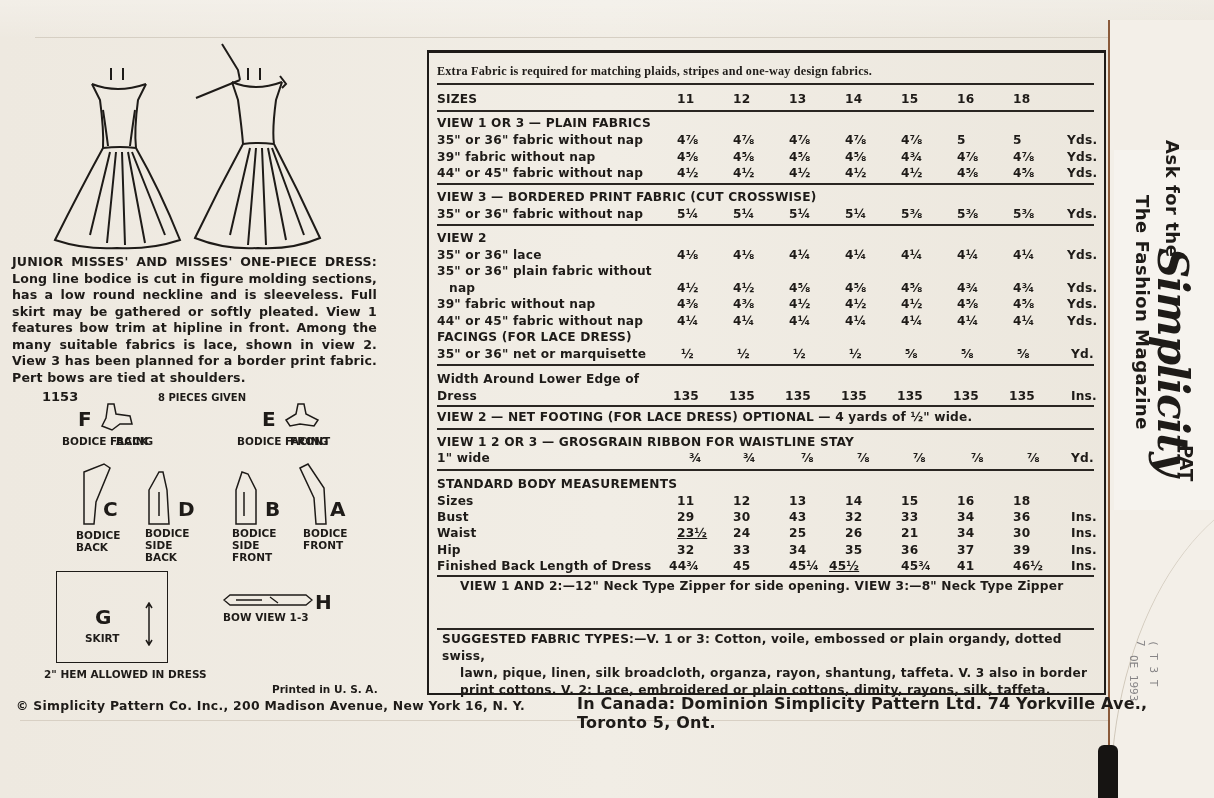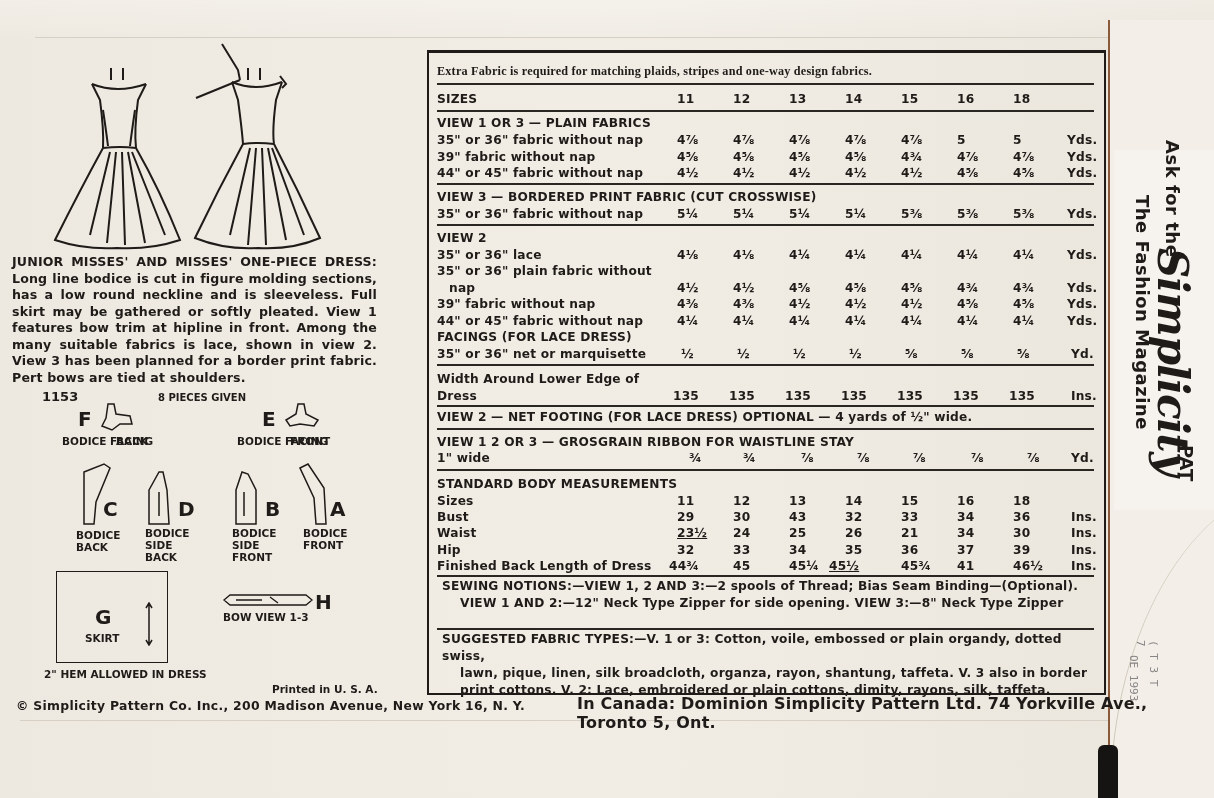--- a/index.html
+++ b/index.html
@@ -404,21 +404,20 @@
   <span class="cell" style="left:352px;">45¼</span>
   <span class="cell" style="left:392px;text-decoration:underline;">45½</span>
   <span class="cell" style="left:464px;">45¾</span>
   <span class="cell" style="left:520px;">41</span>
   <span class="cell" style="left:576px;">46½</span>
   <span class="unit" style="left:634px;">Ins.</span>
 </div>
 <div class="rule" style="top:575px;"></div>
 
 <div class="para" style="top:578px;">
-  <span>SEWING NOTIONS:—VIEW 1, 2 AND 3:—2 spools of Thread; Bias Seam Binding—(Optional).</span>
   <span class="indent">VIEW 1 AND 2:—12" Neck Type Zipper for side opening. VIEW 3:—8" Neck Type Zipper</span>
 </div>
 <div class="rule" style="top:628px;"></div>
 
 <div class="para" style="top:631px;">
   <span>SUGGESTED FABRIC TYPES:—V. 1 or 3: Cotton, voile, embossed or plain organdy, dotted swiss,</span>
   <span class="indent">lawn, pique, linen, silk broadcloth, organza, rayon, shantung, taffeta. V. 3 also in border</span>
   <span class="indent">print cottons. V. 2: Lace, embroidered or plain cottons, dimity, rayons, silk, taffeta.</span>
 </div>
 

